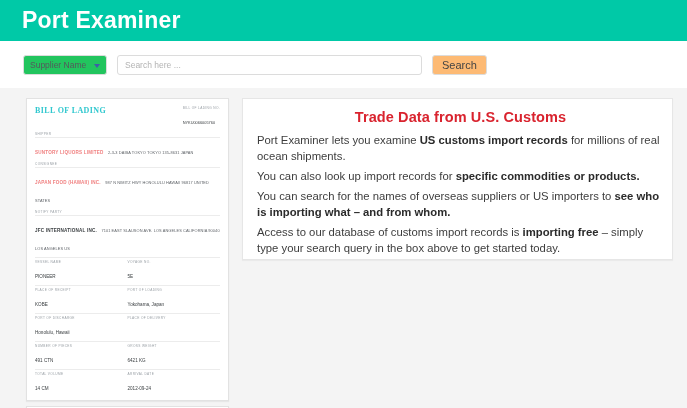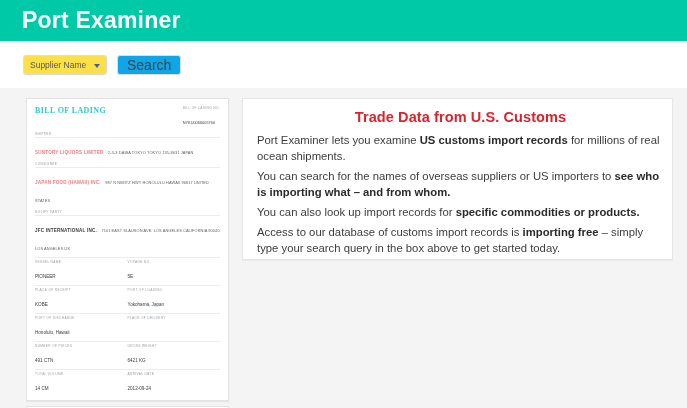--- a/index.html
+++ b/index.html
@@ -35,21 +35,21 @@
     display:flex;
     align-items:center;
     padding-left:23px;
     gap:10px;
   }
   .select-wrap {
     position:relative;
     width:84px; height:20px;
     border:1px solid #dcdcdc;
     border-radius:3px;
-    background:#fde047;
+    background:#22c55e;
     display:flex;
     align-items:center;
     padding:0 6px;
   }
   .select-wrap .sel-label {
     font-size:8.5px;
     color:#55585c;
     white-space:nowrap;
   }
   .chev {
@@ -68,22 +68,22 @@
     color:#9a9a9a;
     font-family:"Liberation Sans", sans-serif;
     background:#fff;
     outline:none;
   }
   .search-input::placeholder { color:#b3b3b3; }
   .search-btn {
     height:20px;
     border:1px solid #dcdcdc;
     border-radius:3px;
-    background:#0ea5e9;
-    font-size:14px;
+    background:#fdba74;
+    font-size:11px;
     color:#444;
     padding:0 9px;
     font-family:"Liberation Sans", sans-serif;
     cursor:pointer;
   }
 
   
   .content {
     display:flex;
     padding:10px 0 0 14px;
@@ -185,20 +185,21 @@
 
 <div class="header">
   <span class="brand">Port Examiner</span>
 </div>
 
 <div class="searchbar">
   <div class="select-wrap">
     <span class="sel-label">Supplier Name</span>
     <span class="chev"></span>
   </div>
+  <input class="search-input" type="text" placeholder="Search here ..." style="">
   <button class="search-btn">Search</button>
 </div>
 
 <div class="content">
 
   <div class="doccol">
 
     <div class="doc">
       <div class="doc-head">
         <span class="doc-title">BILL OF LADING</span>
@@ -285,19 +286,19 @@
       
       
     </div>
 
   </div>
 
   <div class="panel">
     <h1>Trade Data from U.S. Customs</h1>
     <div id="panel-paras">
         <p><span>Port Examiner lets you examine </span><b>US customs import records</b><span> for millions of real ocean shipments.</span></p>
+        <p><span>You can also look up import records for </span><b>specific commodities or products.</b></p>
         <p><span>You can search for the names of overseas suppliers or US importers to </span><b>see who is importing what – and from whom.</b></p>
-        <p><span>You can also look up import records for </span><b>specific commodities or products.</b></p>
         <p><span>Access to our database of customs import records is </span><b>importing free</b><span> – simply type your search query in the box above to get started today.</span></p>
       </div>
   </div>
 
 </div>
 
 </body></html>

